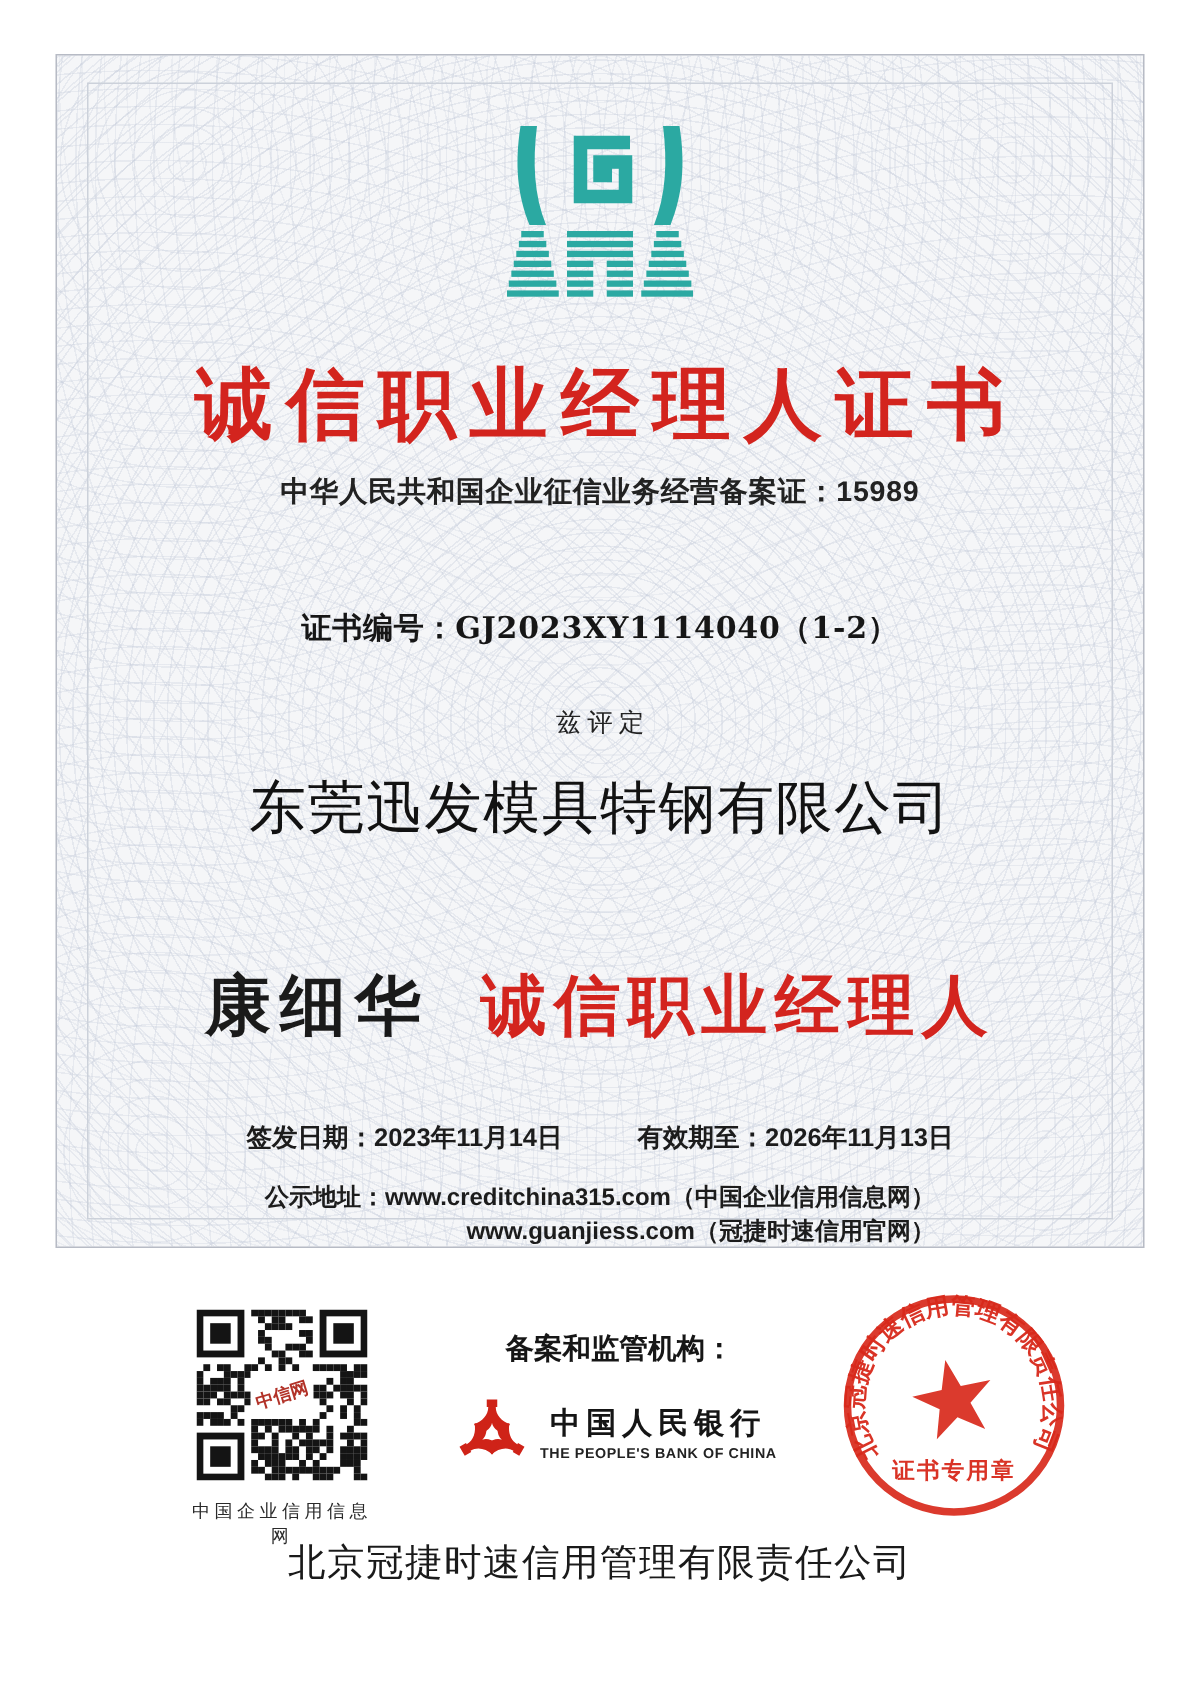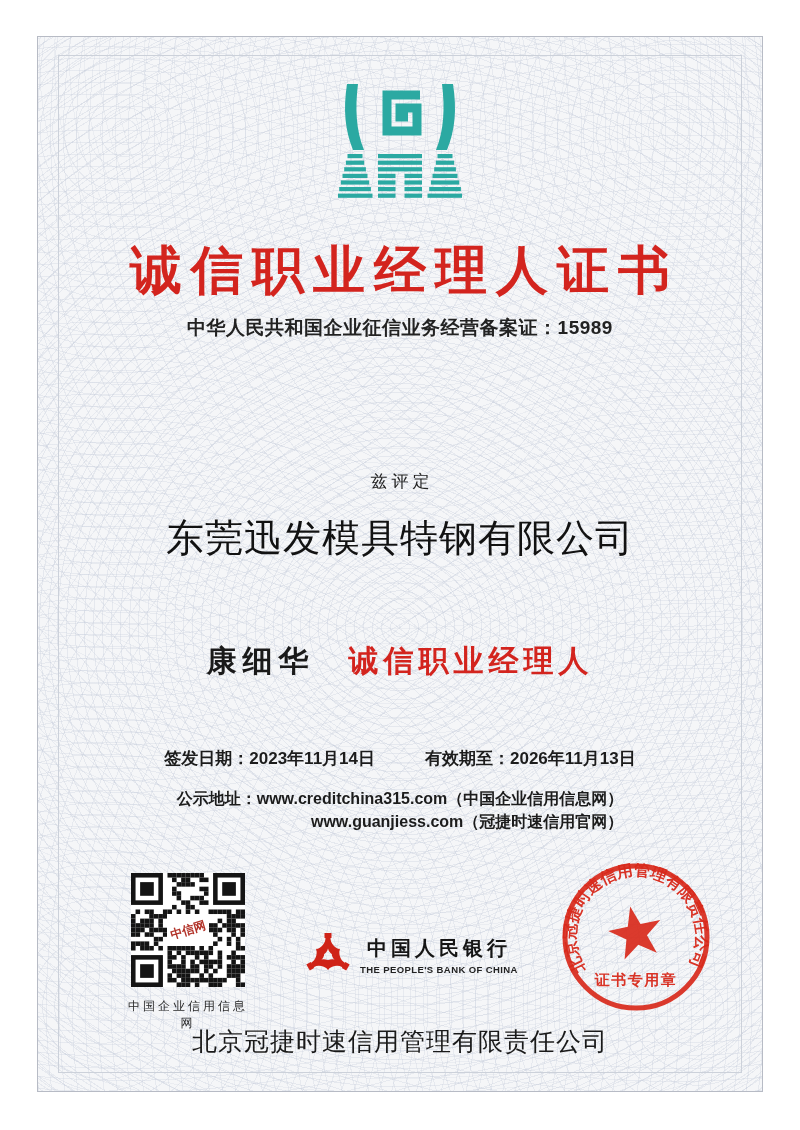--- a/index.html
+++ b/index.html
@@ -1,40 +1,40 @@
 <!DOCTYPE html>
 <html><head>
 <meta charset="utf-8">
 <style>
   html,body{margin:0;padding:0;background:#ffffff;}
   .page{
     position:relative;width:800px;height:1130px;background:#ffffff;overflow:hidden;
     font-family:"Liberation Sans",sans-serif;color:#1f1f1f;
   }
   .cert{
-    position:absolute;left:37px;top:36px;width:726px;height:1056px;box-sizing:border-box;
+    position:absolute;left:37px;top:36px;width:726px;height:796px;box-sizing:border-box;
     border:1px solid #b7bbc5;
     background:
       repeating-radial-gradient(circle at 12% 9%,  rgba(198,205,219,.30) 0 1px, transparent 1px 12px),
       repeating-radial-gradient(circle at 88% 9%,  rgba(198,205,219,.30) 0 1px, transparent 1px 13px),
       repeating-radial-gradient(circle at 50% 56%, rgba(198,205,219,.34) 0 1px, transparent 1px 9px),
       repeating-radial-gradient(circle at 9% 92%,  rgba(198,205,219,.30) 0 1px, transparent 1px 12px),
       repeating-radial-gradient(circle at 91% 92%, rgba(198,205,219,.30) 0 1px, transparent 1px 13px),
       repeating-radial-gradient(circle at 50% 2%,  rgba(198,205,219,.22) 0 1px, transparent 1px 15px),
       #f5f6f8;
   }
   .inner-frame{position:absolute;left:20px;right:20px;top:18px;bottom:18px;border:1px solid #ccd1da;pointer-events:none;}
   .abs{position:absolute;left:0;right:0;text-align:center;}
   .logo-wrap{top:47px;}
   .title{top:205px;font-size:52px;font-weight:bold;color:#d3241e;letter-spacing:9px;text-indent:9px;line-height:1.1;}
   .subtitle{top:278px;font-size:19px;font-weight:bold;color:#222;letter-spacing:0.5px;}
   .certno{top:368px;font-size:20px;font-weight:bold;font-family:"DejaVu Serif","Liberation Serif",serif;letter-spacing:0.5px;color:#161616;}
   .evaluate{top:433px;font-size:17px;font-family:"DejaVu Serif","Liberation Serif",serif;letter-spacing:4px;text-indent:4px;color:#222;}
   .company{top:476px;font-size:38px;font-family:"DejaVu Serif","Liberation Serif",serif;letter-spacing:1px;color:#121212;}
-  .nameline{top:604px;font-size:30px;font-weight:bold;}
+  .nameline{top:604px;font-size:44px;font-weight:bold;}
   .nameline .person{color:#1a1a1a;letter-spacing:6px;}
   .nameline .gap{display:inline-block;width:34px;}
   .nameline .honor{color:#d3241e;letter-spacing:5px;}
   .dates{top:710px;font-size:17px;font-weight:bold;color:#1c1c1c;}
   .dates .d1{margin-right:50px;}
   .publicity{top:750px;font-size:16px;font-weight:bold;color:#1c1c1c;display:flex;justify-content:center;align-items:flex-start;}
   .publicity .plabel{white-space:nowrap;line-height:23px;}
   .publicity .plines{text-align:right;line-height:23px;}
   .qr-wrap{position:absolute;left:84px;top:836px;width:132px;text-align:center;}
   .qr-caption{margin-top:7px;font-size:12px;letter-spacing:3px;color:#2a2a2a;font-weight:normal;}
@@ -87,20 +87,21 @@
           <rect x="40" y="103" width="17.5" height="4.2"></rect>
             <rect x="66.5" y="103" width="17.5" height="4.2"></rect>
           <rect x="40" y="109.6" width="17.5" height="4.2"></rect>
             <rect x="66.5" y="109.6" width="17.5" height="4.2"></rect>
         </g>
       </svg>
     </div>
 
     <div class="abs title">诚信职业经理人证书</div>
     <div class="abs subtitle">中华人民共和国企业征信业务经营备案证：15989</div>
+    <div class="abs certno">证书编号：GJ2023XY1114040（1-2）</div>
     <div class="abs evaluate">兹评定</div>
     <div class="abs company">东莞迅发模具特钢有限公司</div>
 
     <div class="abs nameline">
       <span class="person">康细华</span><span class="gap"></span><span class="honor">诚信职业经理人</span>
     </div>
 
     <div class="abs dates">
       <span class="d1">签发日期：2023年11月14日</span><span>有效期至：2026年11月13日</span>
     </div>
@@ -340,20 +341,21 @@
             <rect x="0" y="82.08" width="31.919999999999998" height="31.919999999999998"></rect>
             <rect x="4.56" y="86.63999999999999" width="22.799999999999997" height="22.799999999999997" fill="#ffffff"></rect>
             <rect x="9.12" y="91.19999999999999" width="13.68" height="13.68"></rect>
           </g>
         <rect x="36" y="41" width="42" height="32" fill="#ffffff"></rect>
         <text x="57" y="61" font-size="12" fill="#b23228" text-anchor="middle" transform="rotate(-17 57 57)" font-weight="bold">中信网</text>
       </svg>
       <div class="qr-caption">中国企业信用信息网</div>
     </div>
 
+    <div class="reg-label">备案和监管机构：</div>
 
     <div class="pboc">
       <svg width="44" height="50" viewBox="0 0 44 50">
         <g fill="#cf2318" transform="translate(22,26)">
           <g>
             <path d="M-3.5,-23 h7 v5 h-7 z M-2.5,-18 h5 c0,5.5 4,9.5 9.5,11.5 l-4.5,6.5 c-4.5,-2 -7,-4.5 -7.5,-7.5 c-0.5,3 -3,5.5 -7.5,7.5 l-4.5,-6.5 c5.5,-2 9.5,-6 9.5,-11.5 z"></path>
           </g>
           <g transform="rotate(120)">
             <path d="M-3.5,-23 h7 v5 h-7 z M-2.5,-18 h5 c0,5.5 4,9.5 9.5,11.5 l-4.5,6.5 c-4.5,-2 -7,-4.5 -7.5,-7.5 c-0.5,3 -3,5.5 -7.5,7.5 l-4.5,-6.5 c5.5,-2 9.5,-6 9.5,-11.5 z"></path>
           </g>

